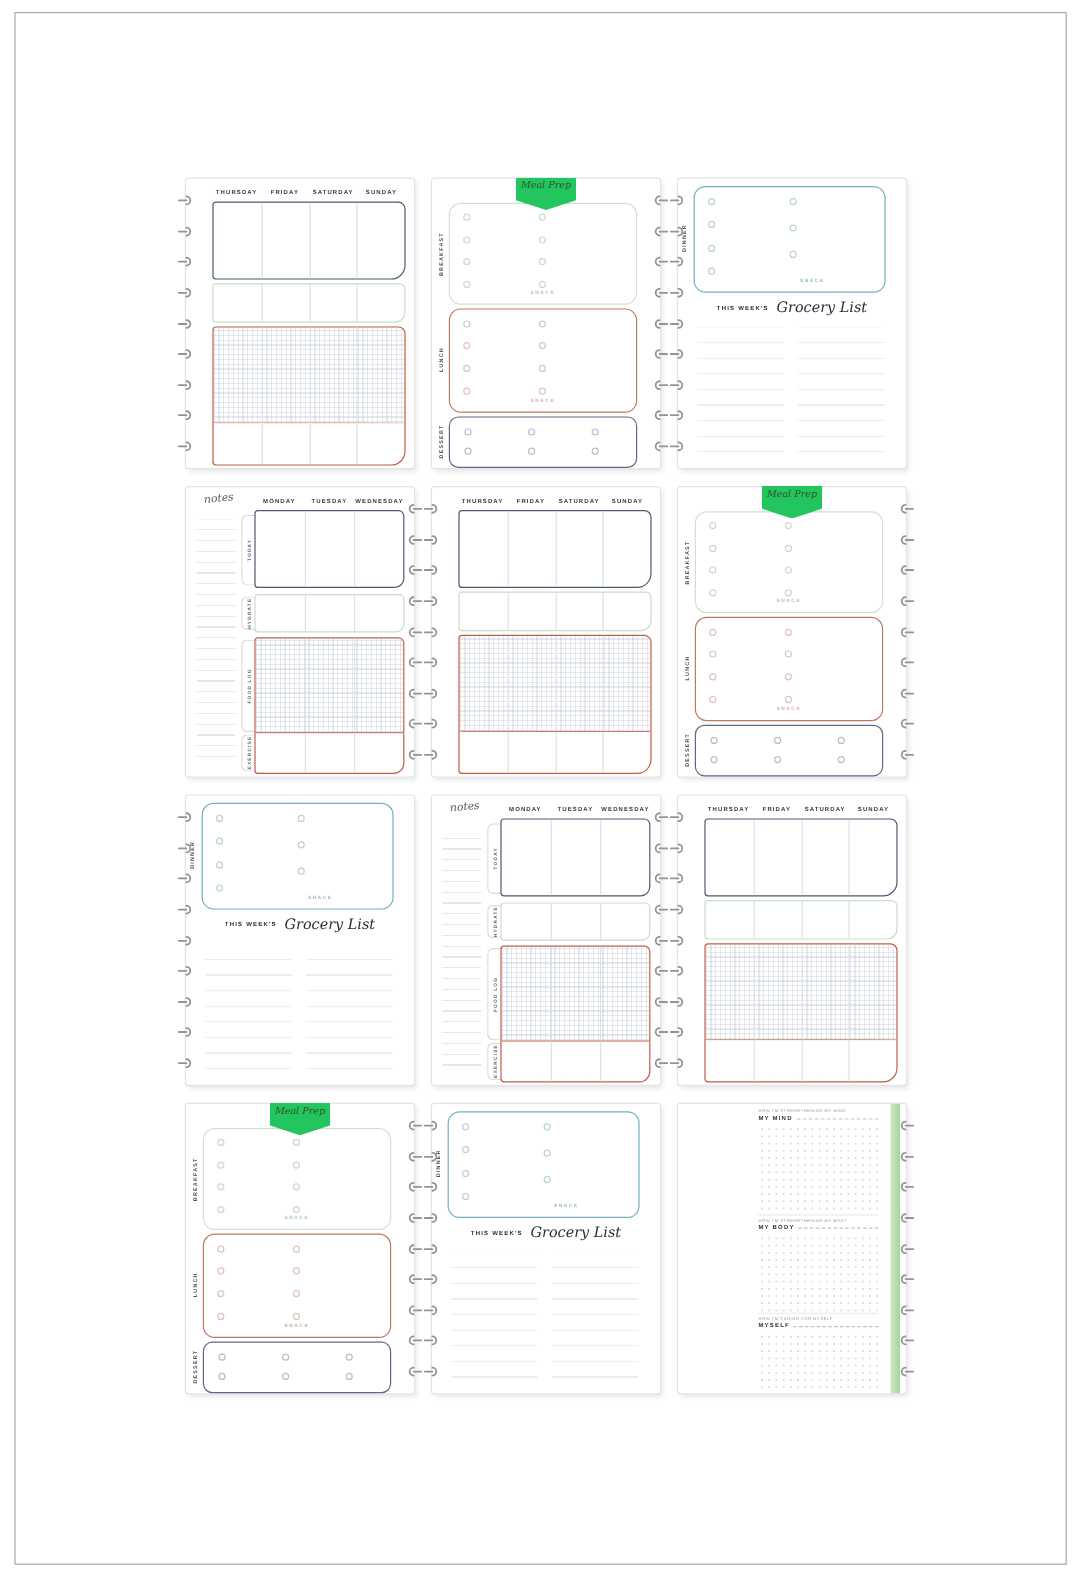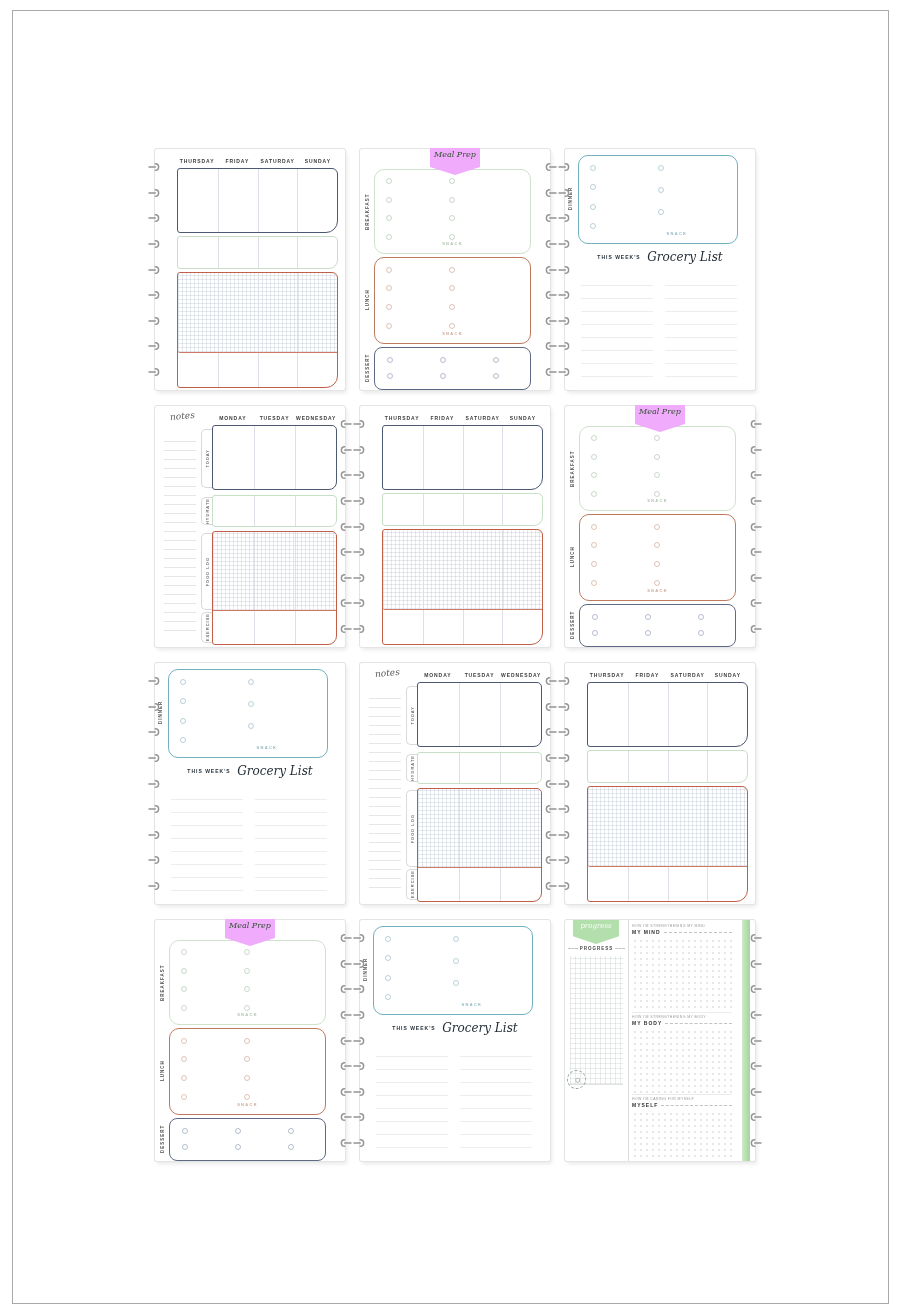--- a/index.html
+++ b/index.html
@@ -34,21 +34,21 @@
   
   .a-navy{left:22px;right:7px;top:19px;height:63px;border-color:#4d5972;border-radius:3px 6px 12px 3px}
   .a-green{left:22px;right:7px;top:87px;height:31px;border-color:#c7dfc6;border-radius:3px 5px 9px 3px}
   .a-red{left:22px;right:7px;top:123px;height:114px;border-color:#c05f49;border-radius:3px 6px 12px 3px}
   .a-red .grid-part{position:absolute;left:0;right:0;top:0;bottom:34px;border-bottom:1px solid #cf7a66;
     border-radius:2px 5px 0 2px}
   .a-red .row-part{position:absolute;left:0;right:0;bottom:0;height:34px}
 
   
   .banner{position:absolute;top:-1px;left:50%;transform:translateX(-50%);width:50px;height:25px;
-    background:#f0abfc;clip-path:polygon(0 0,100% 0,100% 70%,50% 100%,0 70%);
+    background:#22c55e;clip-path:polygon(0 0,100% 0,100% 70%,50% 100%,0 70%);
     display:flex;justify-content:center;padding-top:2px;z-index:4}
   .banner .script{font-size:8px;color:#31502f;line-height:10px}
   .mp-box{left:14px;right:19px;border-radius:10px}
   .mp-breakfast{top:20px;height:83px;border-color:#cde3cb}
   .mp-lunch{top:108px;height:85px;border-color:#bd7a5f}
   .mp-dessert{top:198px;height:41px;border-color:#5e6a85;border-radius:8px}
   .dotcol{position:absolute;top:10%;bottom:16%;display:flex;flex-direction:column;justify-content:space-between}
   .dot{width:4px;height:4px;border-radius:50%;border:1px solid rgba(140,170,140,.45);display:block}
   .mp-lunch .dot{border-color:rgba(190,140,115,.5)}
   .mp-dessert .dot{border-color:rgba(110,125,160,.5)}
@@ -1272,34 +1272,20 @@
       </span>
 
   <span class="hole">
         <svg viewBox="0 0 15 10">
     <path d="M1 5 H7.3" fill="none" stroke="#949494" stroke-width="1.5" stroke-linecap="round"></path>
     <path d="M7.3 1.7 a3.3 3.3 0 1 1 0 6.6" fill="none" stroke="#949494" stroke-width="1.5" stroke-linecap="round"></path>
   </svg>
       </span>
 </div>
   <div class="strip"></div>
-  <div class="pe-left">
-    <div class="pe-banner">
-      <span class="script">progress</span>
-    </div>
-    <div class="prog-label">
-      <i class="dashline"></i>
-      <span>PROGRESS</span>
-      <i class="dashline"></i>
-    </div>
-    <div class="prog-grid"></div>
-    <div class="stamp">
-        <i></i>
-      </div>
-  </div>
   <div class="pe-sec" style="top:4px;height:86px">
     <div class="pe-cap">HOW I'M STRENGTHENING MY MIND</div>
     <div class="pe-row">
       <span class="pe-lbl">MY MIND</span>
       <i class="dashline"></i>
     </div>
     <div class="pe-dots" style="top:14px"></div>
   </div>
   <div class="pe-sec bordered" style="top:92px;height:80px">
     <div class="pe-cap">HOW I'M STRENGTHENING MY BODY</div>

